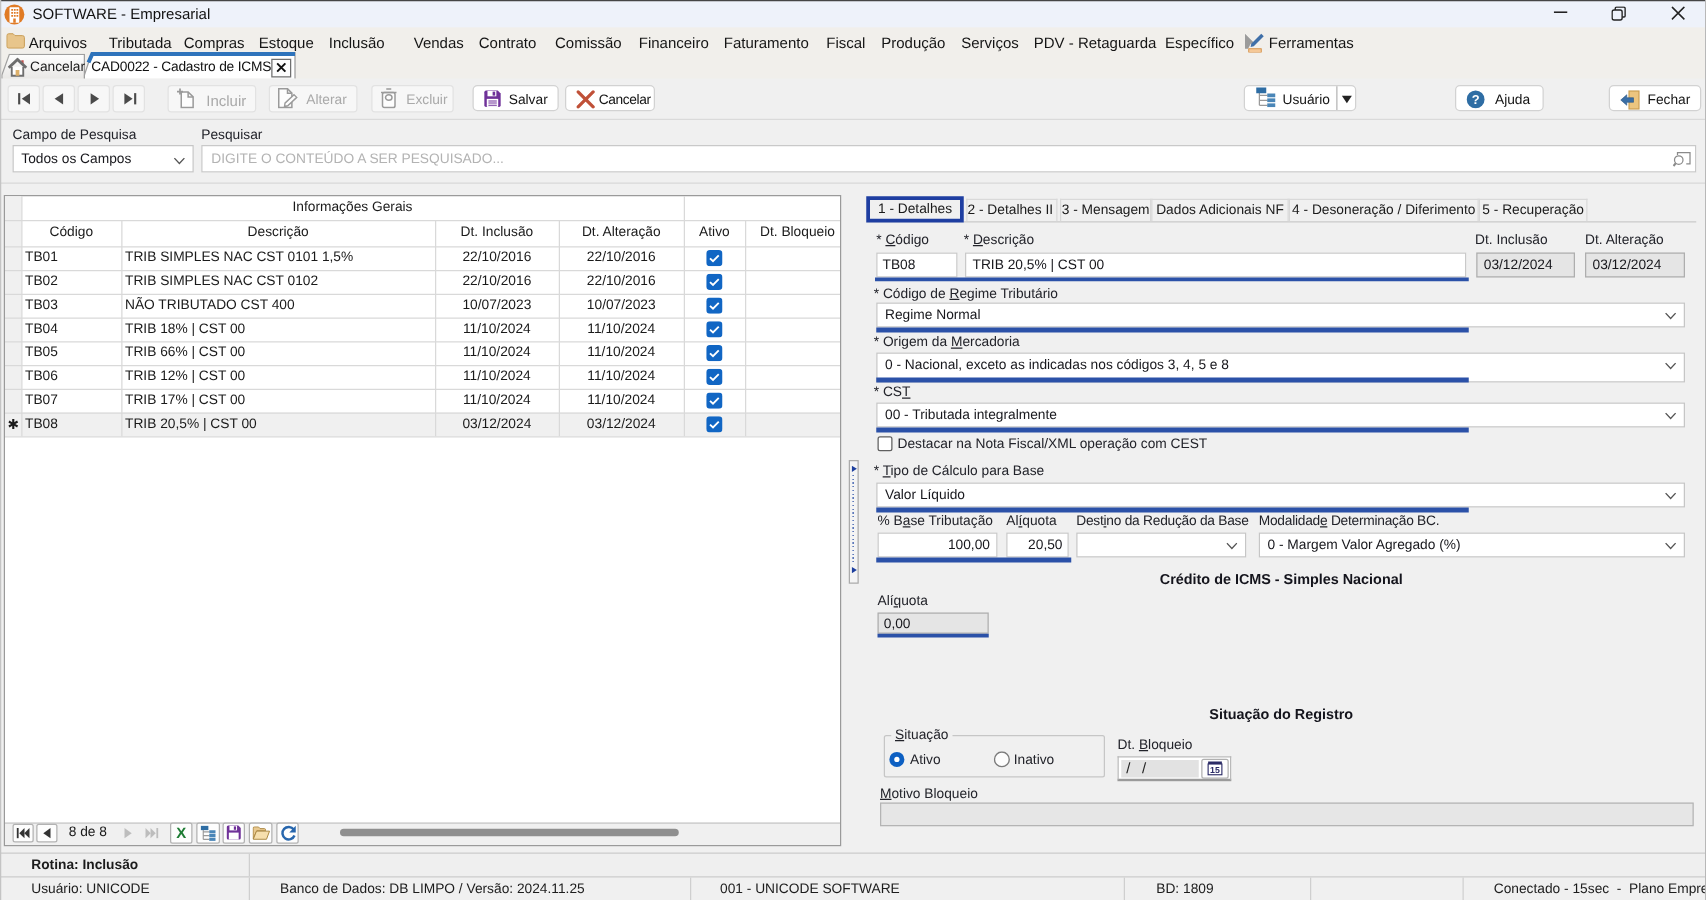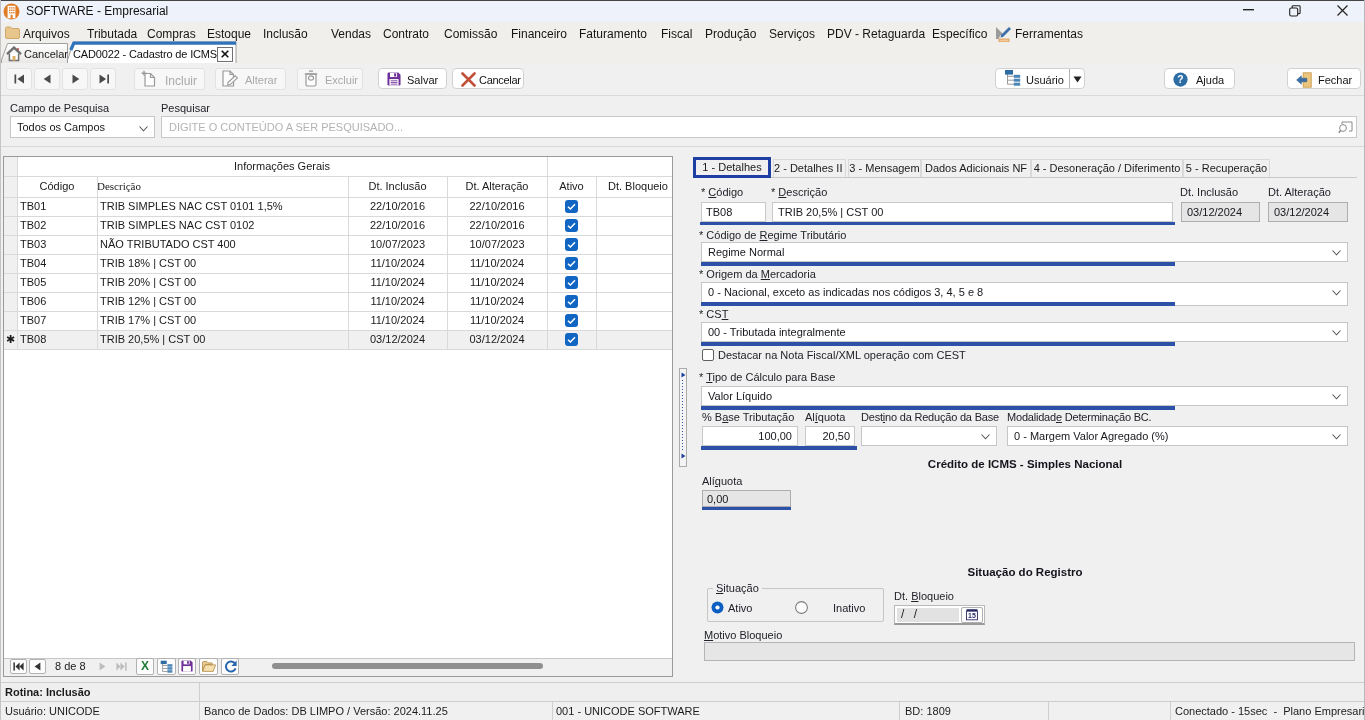--- a/index.html
+++ b/index.html
@@ -10,21 +10,21 @@
 .fld { position:absolute; background:#fff; border:1px solid #c9c9c9; font-size:11px; color:#17171c; white-space:nowrap; overflow:hidden; }
 .dis { background:#e5e5e5; border:1px solid #aeaeae; }
 .bar { position:absolute; background:#2b51a8; }
 .combo { position:absolute; background:#fff; border:1px solid #c6c6c6; font-size:11px; color:#17171c; white-space:nowrap; }
 .combo .tx { position:absolute; left:6px; top:3px; }
 .chev { position:absolute; right:6px; top:7px; width:9px; height:6px; }
 .tbtn { position:absolute; top:68px; height:22px; border:1px solid #e2e2e2; background:#f7f7f7; border-radius:3px; }
 .wbtn { position:absolute; top:68px; height:21px; border:1px solid #d2d2d2; background:#fff; border-radius:4px; }
 .gline { position:absolute; background:#d9d9d9; }
 .sep { position:absolute; width:1px; background:#cfcfcf; }
-.st { position:absolute; font-size:11px; color:#1c1c1c; white-space:nowrap; }
+.st { position:absolute; font-size:11px; color:#1c1c1c; white-space:nowrap;margin-left:20px; }
 </style>
 </head>
 <body>
 <div class="abs" style="left:0;top:0;width:1px;height:720px;background:#c4c4c4;z-index:99"></div>
 <div class="abs" style="left:1364px;top:0;width:1px;height:720px;background:#b8b8b8;z-index:99"></div>
 
 <div class="abs" style="left:0;top:0;width:1365px;height:22px;background:#eef2fa;border-top:1px solid #454545;"></div>
 <svg class="abs" style="left:3px;top:3px" width="17" height="17" viewBox="0 0 17 17">
  <circle cx="8.5" cy="8.5" r="8" fill="#e07b26"></circle>
  <rect x="4.6" y="2.8" width="7.8" height="12.4" fill="#fff" rx="0.5"></rect>
@@ -217,21 +217,21 @@
  <path d="M2.6 9.6 L0.8 11.8" stroke-width="1.6"></path>
 </svg>
 
 <div id="grid">
  <div class="abs" style="left:3px;top:156px;width:670px;height:521px;background:#fff;border:1px solid #9a9a9a;"></div>
  <div class="abs" style="left:4px;top:157px;width:13px;height:191.5px;background:#f0f0f0;"></div>
  <div class="abs" style="left:4px;top:329.5px;width:668px;height:19px;background:#f0f0f0;"></div>
 
  <div class="abs" style="left:17px;top:160px;width:530px;text-align:center;white-space:nowrap;">Informações Gerais</div>
  <div class="abs" style="left:17px;top:180px;width:80px;text-align:center;white-space:nowrap;">Código</div>
- <div class="abs" style="left:97px;top:180px;width:251px;white-space:nowrap;font-family:Liberation Serif, serif;">Descrição</div>
+ <div class="abs" style="left:97px;top:180px;width:251px;text-align:center;white-space:nowrap;">Descrição</div>
  <div class="abs" style="left:348px;top:180px;width:99px;text-align:center;white-space:nowrap;">Dt. Inclusão</div>
  <div class="abs" style="left:447px;top:180px;width:100px;text-align:center;white-space:nowrap;">Dt. Alteração</div>
  <div class="abs" style="left:547px;top:180px;width:49px;text-align:center;white-space:nowrap;">Ativo</div>
  <div class="abs" style="left:608px;top:180px;width:64px;overflow:hidden;white-space:nowrap;">Dt. Bloqueio</div>
 
  <div class="gline" style="left:4px;top:176px;width:668px;height:1px;"></div>
  <div class="gline" style="left:4px;top:196.5px;width:668px;height:1px;"></div>
  <div class="gline" style="left:4px;top:215.5px;width:668px;height:1px;"></div>
  <div class="gline" style="left:4px;top:234.5px;width:668px;height:1px;"></div>
  <div class="gline" style="left:4px;top:253.5px;width:668px;height:1px;"></div>
@@ -257,21 +257,21 @@
     <div class="abs" style="left:447px;top:218.5px;width:100px;text-align:center;white-space:nowrap;">22/10/2016</div>
  <div class="abs" style="left:20px;top:237.5px;">TB03</div>
     <div class="abs" style="left:100px;top:237.5px;">NÃO TRIBUTADO CST 400</div>
     <div class="abs" style="left:348px;top:237.5px;width:99px;text-align:center;white-space:nowrap;">10/07/2023</div>
     <div class="abs" style="left:447px;top:237.5px;width:100px;text-align:center;white-space:nowrap;">10/07/2023</div>
  <div class="abs" style="left:20px;top:256.5px;">TB04</div>
     <div class="abs" style="left:100px;top:256.5px;">TRIB 18% | CST 00</div>
     <div class="abs" style="left:348px;top:256.5px;width:99px;text-align:center;white-space:nowrap;">11/10/2024</div>
     <div class="abs" style="left:447px;top:256.5px;width:100px;text-align:center;white-space:nowrap;">11/10/2024</div>
  <div class="abs" style="left:20px;top:275.5px;">TB05</div>
-    <div class="abs" style="left:100px;top:275.5px;">TRIB 20% | CST 00</div>
+    <div class="abs" style="left:100px;top:275.5px;">TRIB 66% | CST 00</div>
     <div class="abs" style="left:348px;top:275.5px;width:99px;text-align:center;white-space:nowrap;">11/10/2024</div>
     <div class="abs" style="left:447px;top:275.5px;width:100px;text-align:center;white-space:nowrap;">11/10/2024</div>
  <div class="abs" style="left:20px;top:294.5px;">TB06</div>
     <div class="abs" style="left:100px;top:294.5px;">TRIB 12% | CST 00</div>
     <div class="abs" style="left:348px;top:294.5px;width:99px;text-align:center;white-space:nowrap;">11/10/2024</div>
     <div class="abs" style="left:447px;top:294.5px;width:100px;text-align:center;white-space:nowrap;">11/10/2024</div>
  <div class="abs" style="left:20px;top:313.5px;">TB07</div>
     <div class="abs" style="left:100px;top:313.5px;">TRIB 17% | CST 00</div>
     <div class="abs" style="left:348px;top:313.5px;width:99px;text-align:center;white-space:nowrap;">11/10/2024</div>
     <div class="abs" style="left:447px;top:313.5px;width:100px;text-align:center;white-space:nowrap;">11/10/2024</div>
@@ -473,21 +473,21 @@
  <div class="abs" style="left:707px;top:588px;width:177px;height:34px;border:1px solid #c6c6c6;border-radius:2px;"></div>
  <div class="lbl" style="left:713px;top:582px;background:#f0f0f0;padding:0 3px;"><u>S</u>ituação</div>
  <svg class="abs" style="left:711px;top:601px" width="13" height="13" viewBox="0 0 13 13">
       <circle cx="6.5" cy="6.5" r="6" fill="#0c5fc2"></circle>
       <circle cx="6.5" cy="6.5" r="2.1" fill="#fff"></circle>
     </svg>
  <div class="lbl" style="left:728px;top:602px;">Ativo</div>
  <svg class="abs" style="left:795px;top:601px" width="13" height="13" viewBox="0 0 13 13">
       <circle cx="6.5" cy="6.5" r="5.9" fill="#fdfdfd" stroke="#7c7c7c" stroke-width="1.1"></circle>
     </svg>
- <div class="lbl" style="left:833px;top:602px;">Inativo</div>
+ <div class="lbl" style="left:811px;top:602px;">Inativo</div>
  <div class="lbl" style="left:894px;top:590px;">Dt. <u>B</u>loqueio</div>
  <div class="abs" style="left:894px;top:605px;width:91px;height:20px;background:#fff;border:1px solid #b9b9b9;border-bottom:2px solid #9a9a9a;"></div>
  <div class="abs" style="left:897px;top:608px;width:62px;height:14px;background:#e2e2e2;"></div>
  <div class="abs" style="left:901px;top:607px;font-size:12px;letter-spacing:3px;color:#222;">/ /</div>
  <div class="abs" style="left:961px;top:607px;width:22px;height:16px;background:#fdfdfd;border:1px solid #b0b0b0;border-radius:2px;"></div>
  <svg class="abs" style="left:965px;top:608px" width="14" height="14" viewBox="0 0 14 14">
       <rect x="1.5" y="1.2" width="11" height="2" fill="#2b2b66"></rect>
       <rect x="1.5" y="3.2" width="11" height="8.6" fill="#fff" stroke="#2b2b66" stroke-width="0.9"></rect>
       <text x="7" y="10.4" font-size="7" font-weight="bold" fill="#2b2b66" text-anchor="middle" font-family="Liberation Sans">15</text>
     </svg>

